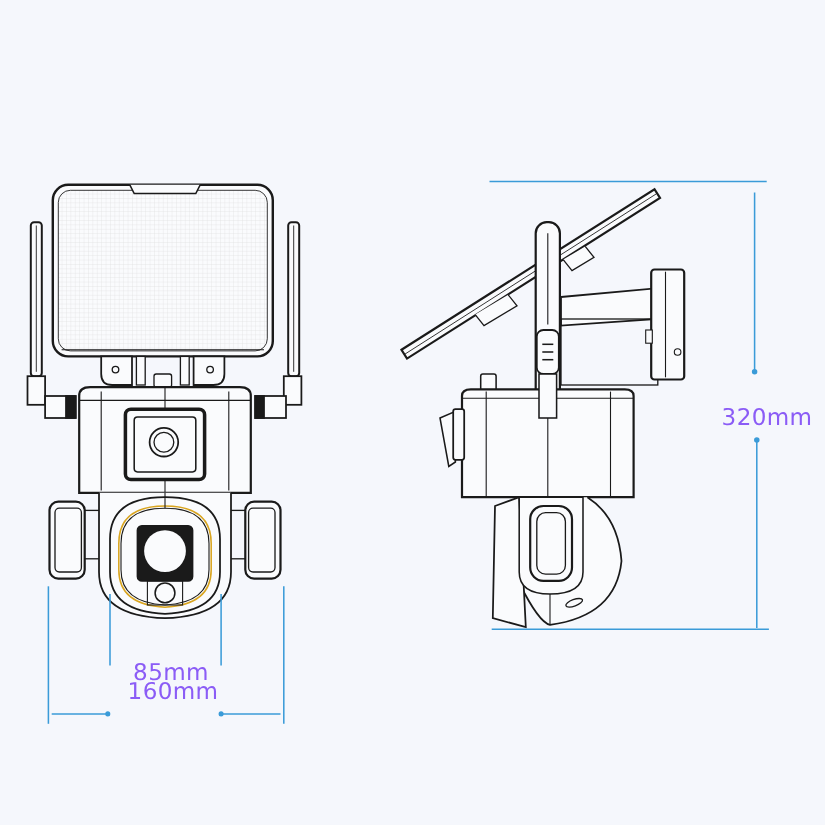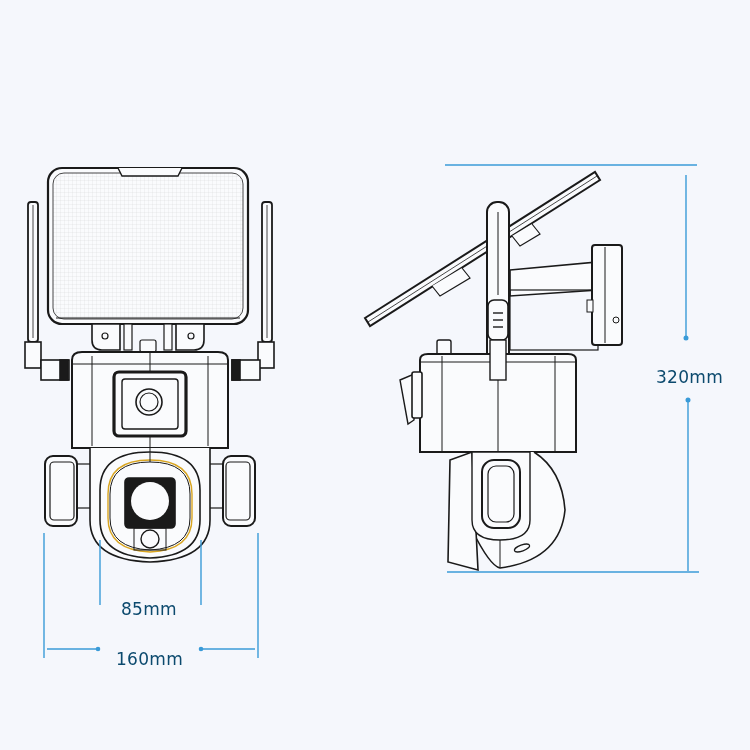--- a/index.html
+++ b/index.html
@@ -1,18 +1,18 @@
 <!DOCTYPE html>
 <html><head>
 <meta charset="utf-8">
 <style>
   html, body { margin:0; padding:0; }
   body { width:750px; height:750px; background:#f5f7fc; position:relative; overflow:hidden; font-family:"Liberation Sans", sans-serif; }
   svg.drawing { position:absolute; left:0; top:0; width:750px; height:750px; }
-  .label { position:absolute; color:#0c4a6e; font-size:17px; font-family:"DejaVu Sans", sans-serif; letter-spacing:0.3px; }
+  .label { position:absolute; color:#8b5cf6; font-size:21px; font-family:"DejaVu Sans", sans-serif; letter-spacing:0.3px; }
 </style>
 </head>
 <body>
 
 <svg class="drawing" viewBox="0 0 750 750" xmlns="http://www.w3.org/2000/svg">
   <defs>
     <pattern id="grid" width="4" height="4" patternUnits="userSpaceOnUse">
       <path d="M4 0 L0 0 0 4" fill="none" stroke="#d8d8d8" stroke-width="0.5"></path>
     </pattern>
   </defs>
@@ -159,13 +159,13 @@
     <line x1="201" y1="649" x2="255" y2="649"></line>
     <circle cx="201" cy="649" r="1.6"></circle>
 
     <line x1="100" y1="540" x2="100" y2="605"></line>
     <line x1="201" y1="540" x2="201" y2="605"></line>
   </g>
 </svg>
 
 <div class="label" style="left:656px; top:367px;">320mm</div>
 <div class="label" style="left:121px; top:599px;">85mm</div>
-<div class="label" style="left:116px; top:649px;">160mm</div>
+<div class="label" style="left:116px; top:616px;">160mm</div>
 
 </body></html>

